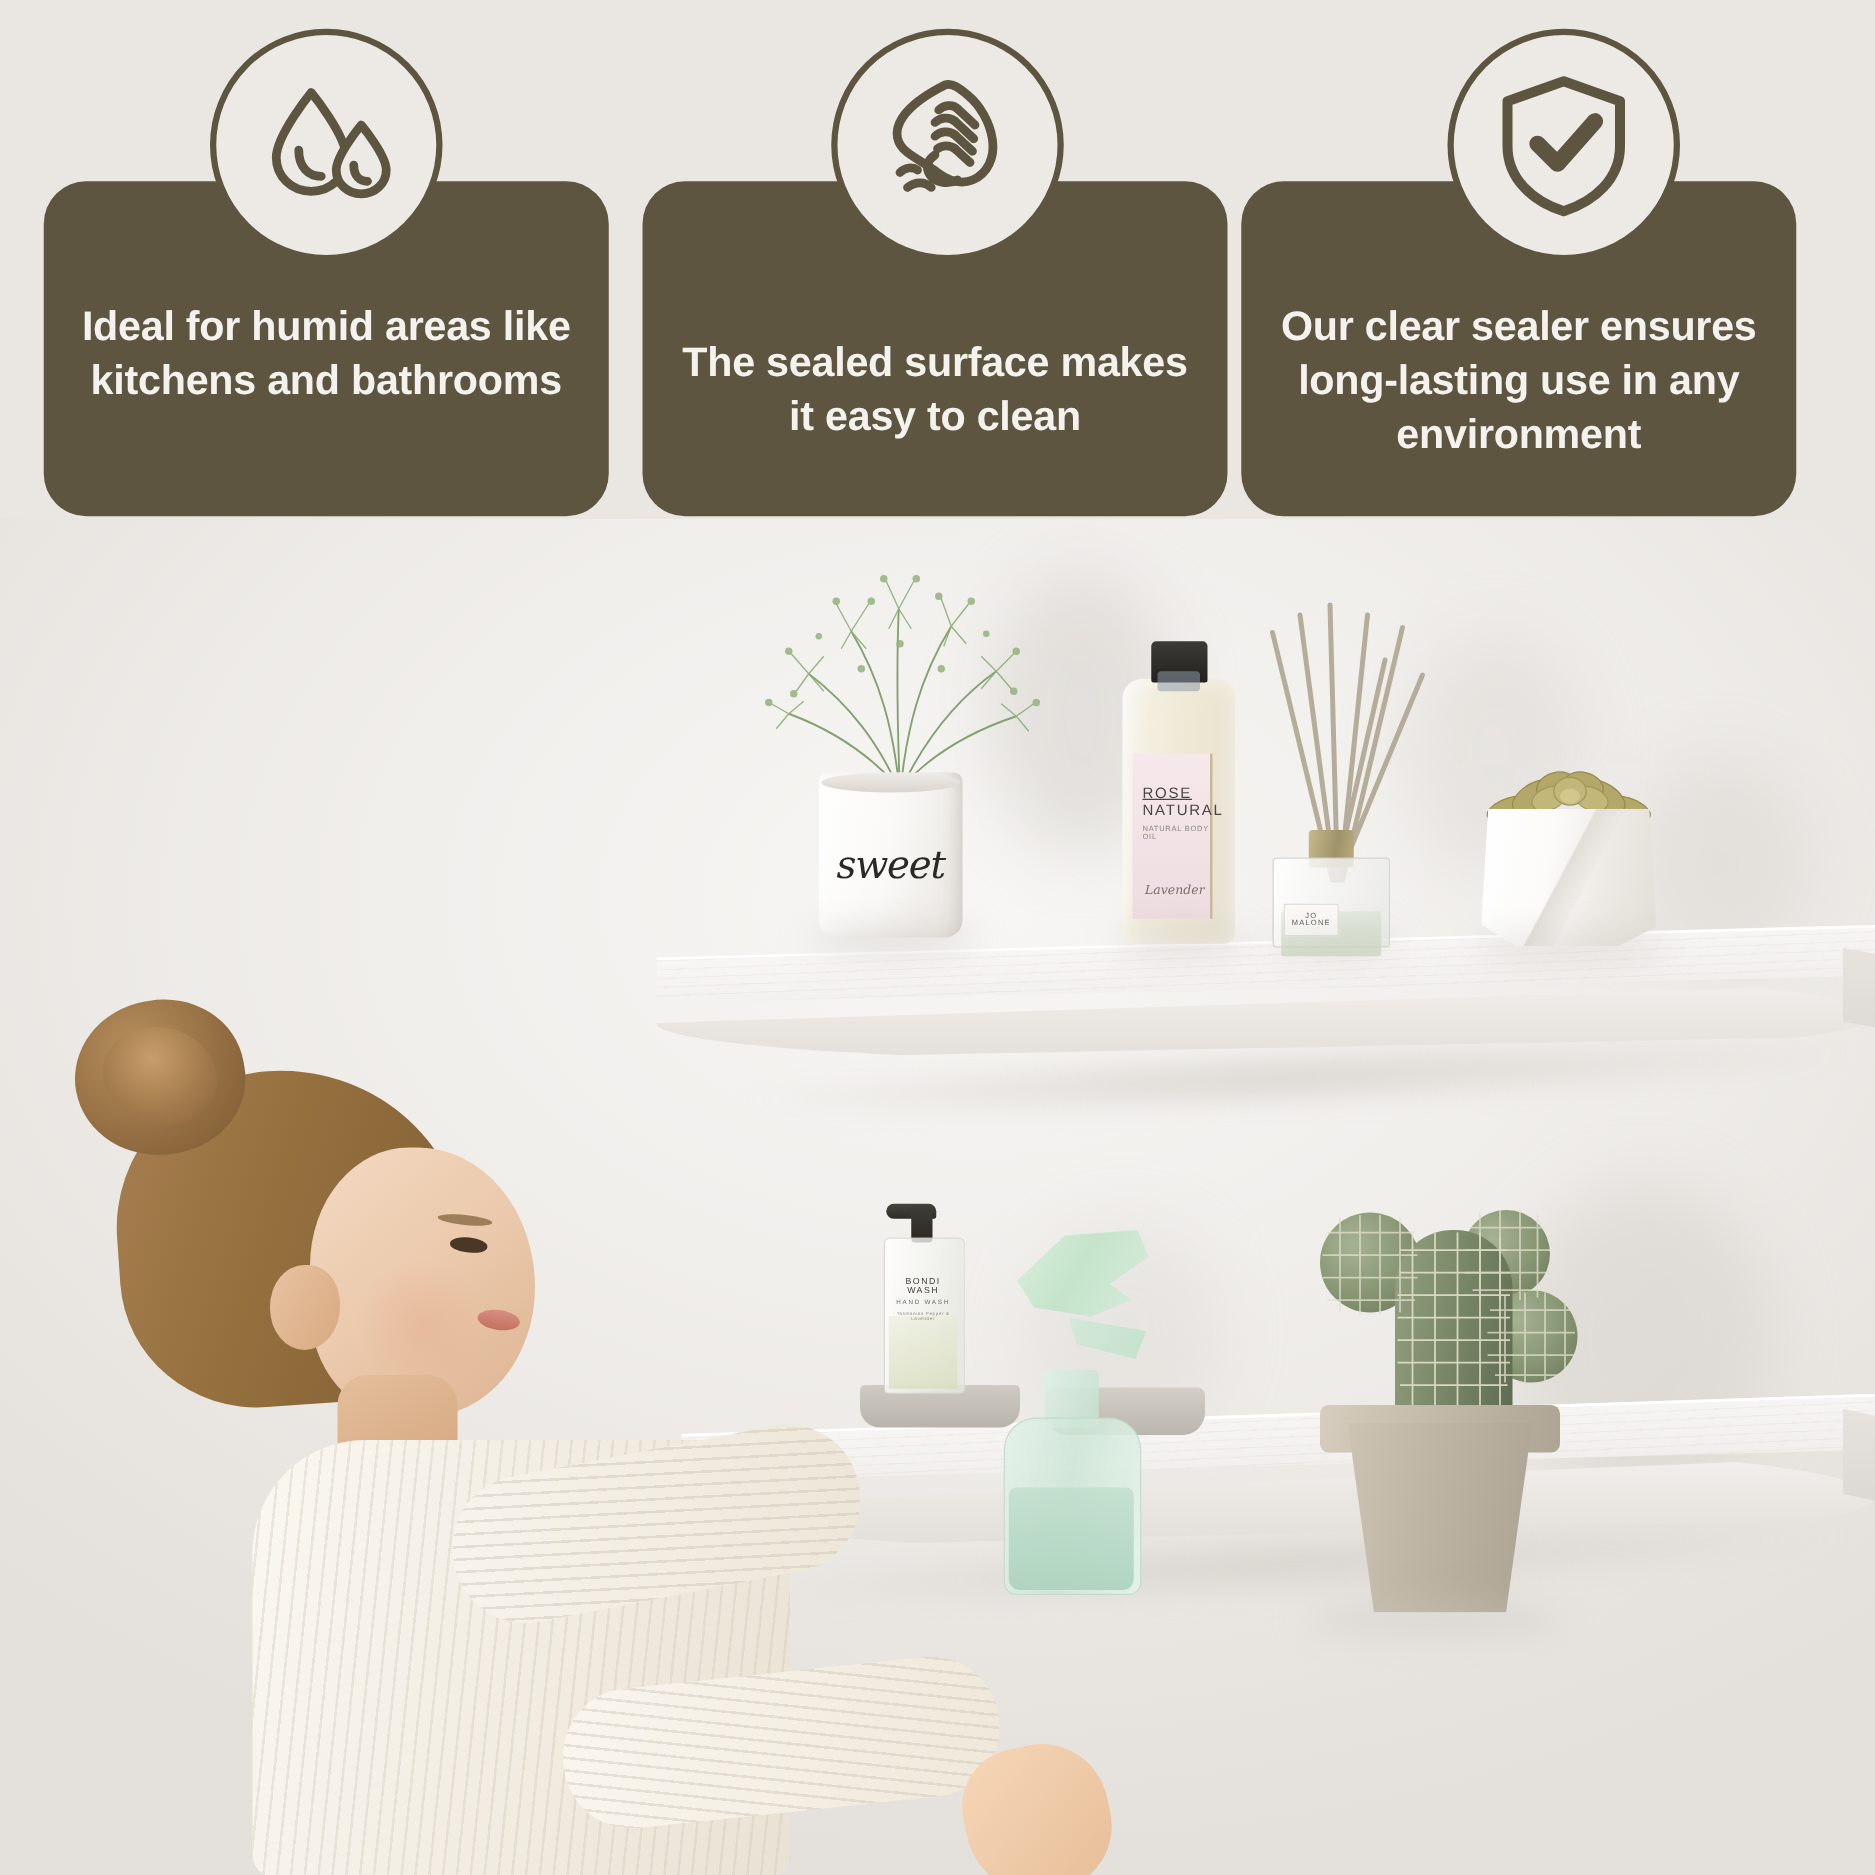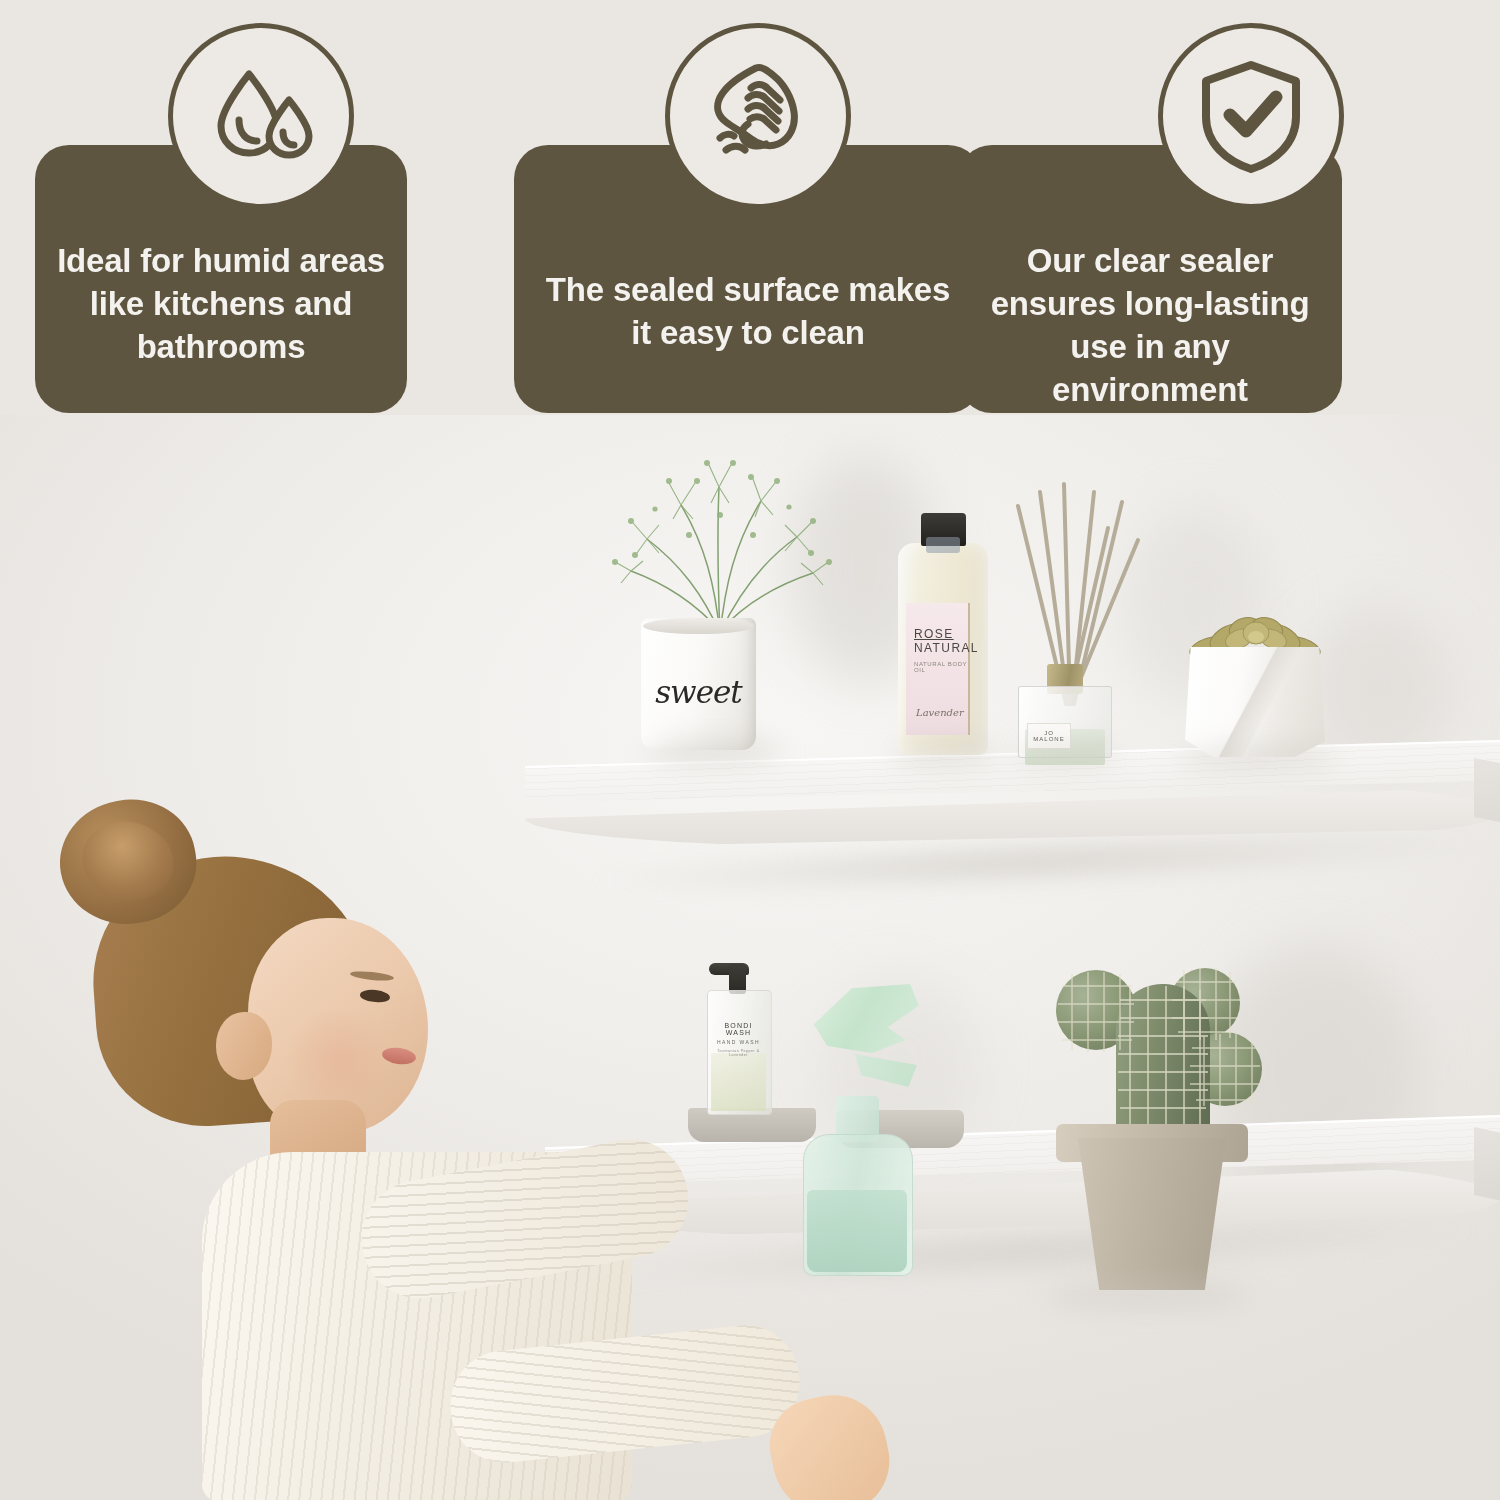--- a/index.html
+++ b/index.html
@@ -11,23 +11,23 @@
     position:relative;
   }
   .stage{position:absolute;inset:0;background:#EAE7E3;}
 
   
   .cards{position:absolute;left:0;top:0;width:1500px;height:430px;}
   .card{
     position:absolute;top:145px;height:268px;
     background:#5E5540;border-radius:34px;
   }
-  .card.c1{left:35px;width:372px;}
+  .card.c1{left:35px;width:452px;}
   .card.c2{left:514px;width:468px;}
-  .card.c3{left:958px;width:384px;}
+  .card.c3{left:993px;width:444px;}
 
   .card-text{
     position:absolute;left:0;right:0;
     text-align:center;color:#F4F2EE;
     font-size:33px;font-weight:700;line-height:1.30;
     letter-spacing:-0.2px;
     padding:0 22px;box-sizing:border-box;
   }
   .card.c1 .card-text{top:95px;}
   .card.c2 .card-text{top:124px;}
@@ -132,21 +132,21 @@
     background:radial-gradient(closest-side,#CDC9C2 0%,rgba(205,201,194,0) 100%);
     filter:blur(11px);opacity:.7;transform:skewY(-2.8deg);
   }
 
   
   .obj{position:absolute;}
   .objshadow{position:absolute;background:#C9C5BE;filter:blur(14px);border-radius:50%;opacity:.55;}
 
   
   .plantpot{
-    position:absolute;left:641px;top:203px;width:115px;height:132px;
+    position:absolute;left:655px;top:203px;width:115px;height:132px;
     background:linear-gradient(100deg,#FFFFFF 0%,#FAF9F7 48%,#E9E6E1 100%);
     border-radius:7px 7px 14px 14px;
     box-shadow:inset -9px 0 16px -8px rgba(160,155,148,.5);
     text-decoration:underline;
   }
   .plantpot .rim{
     position:absolute;left:2px;top:0;width:111px;height:16px;
     border-radius:50%;background:linear-gradient(180deg,#EFECE8,#D9D5CF);
   }
   .plantpot .script{

